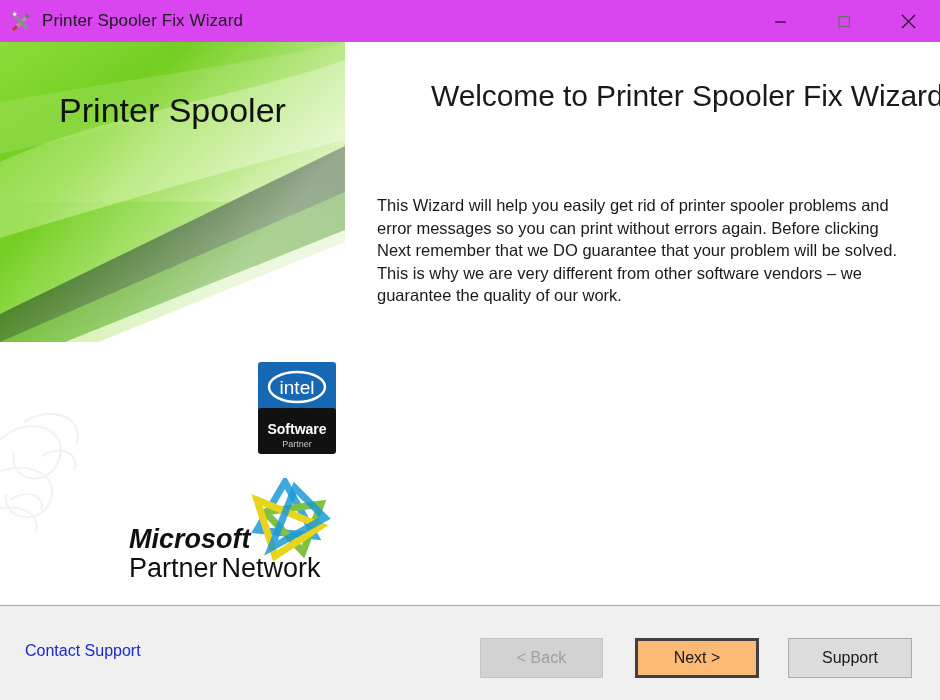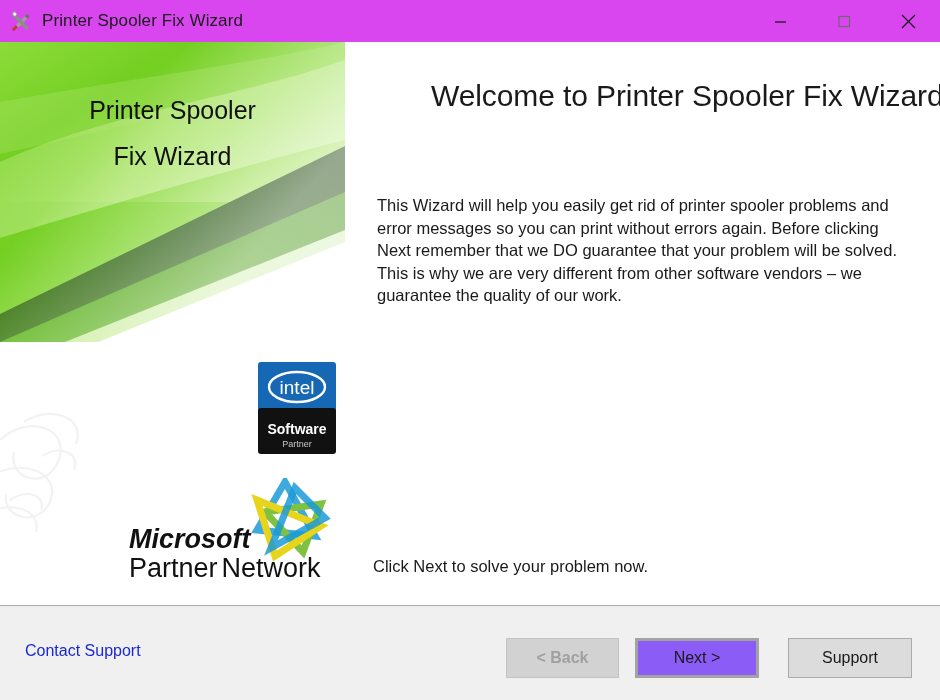--- a/index.html
+++ b/index.html
@@ -71,21 +71,21 @@
     width: 345px;
     height: 300px;
     overflow: hidden;
   }
   .banner svg { display: block; }
   .banner-title {
     position: absolute;
     left: 0; top: 45px;
     width: 345px;
     text-align: center;
-    font-size: 25px;
+    font-size: 34px;
     line-height: 46px;
     color: #111111;
     font-weight: 400;
     pointer-events: none;
   }
 
   
   .watermark {
     position: absolute;
     left: -20px;
@@ -174,32 +174,31 @@
     color: #1a1a1a;
     background: #dcdcdc;
     border: 1px solid #ababab;
     box-sizing: border-box;
     cursor: default;
     padding: 0;
     line-height: 38px;
     text-align: center;
   }
   .btn-back {
-    left: 506px;
-    width: 113px;
+    left: 480px;
+    width: 123px;
     color: #a0a0a0;
     background: #d2d2d2;
     border-color: #c4c4c4;
-    font-weight: bold;
   }
   .btn-next {
     left: 635px;
     width: 124px;
-    background: #8b5cf6;
-    border: 3px solid #a3a3a3;
+    background: #fdba74;
+    border: 3px solid #404040;
     line-height: 34px;
   }
   .btn-cancel {
     left: 788px;
     width: 124px;
   }
 </style>
 </head>
 <body>
 
@@ -287,40 +286,38 @@
 
       <path d="M0 300 L345 160 L345 300 L0 300 Z" fill="#ffffff" opacity="0"></path>
       <path d="M0 340 L345 200 L345 300 L0 300 Z" fill="#ffffff"></path>
 
       <rect x="0" y="0" width="345" height="300" fill="url(#gFadeRight)" opacity="0.55"></rect>
       <path d="M250 300 L345 215 L345 300 Z" fill="#ffffff"></path>
     </svg>
 
     <div class="banner-title">
       <div>Printer Spooler</div>
-      <div>Fix Wizard</div>
     </div>
   </div>
 
   <svg class="watermark" viewBox="0 0 230 200">
     <g fill="none" stroke="#8a8a8a" stroke-width="2.2">
       <path d="M20 40 C50 12 92 30 78 62 C66 90 28 80 34 52"></path>
       <path d="M8 78 C40 56 82 72 70 102 C58 128 22 118 26 94"></path>
       <path d="M44 22 C72 4 106 18 96 44"></path>
       <path d="M2 116 C30 98 62 110 56 132"></path>
       <path d="M62 56 C82 44 100 54 94 70"></path>
       <path d="M30 100 C48 88 66 96 61 110"></path>
     </g>
   </svg>
 
   <div class="content">
     <h1 class="headline">Welcome to Printer Spooler Fix Wizard</h1>
   </div>
   <p class="bodytext">This Wizard will help you easily get rid of printer spooler problems and error messages so you can print without errors again. Before clicking Next remember that we DO guarantee that your problem will be solved. This is why we are very different from other software vendors – we guarantee the quality of our work.</p>
-  <div class="click-next">Click Next to solve your problem now.</div>
 
   <svg class="intel-logo" viewBox="0 0 78 92">
     <rect x="0" y="0" width="78" height="50" rx="3" fill="#1668b5"></rect>
     <rect x="0" y="46" width="78" height="46" rx="3" fill="#111111"></rect>
     <ellipse cx="39" cy="25" rx="28" ry="15" fill="none" stroke="#ffffff" stroke-width="2.4"></ellipse>
     <text x="39" y="32" text-anchor="middle" font-family="'Liberation Sans', sans-serif" font-size="19" fill="#ffffff">intel</text>
     <text x="39" y="72" text-anchor="middle" font-family="'Liberation Sans', sans-serif" font-size="14" font-weight="bold" fill="#ffffff">Software</text>
     <text x="39" y="85" text-anchor="middle" font-family="'Liberation Sans', sans-serif" font-size="9" fill="#c8c8c8">Partner</text>
   </svg>
 

